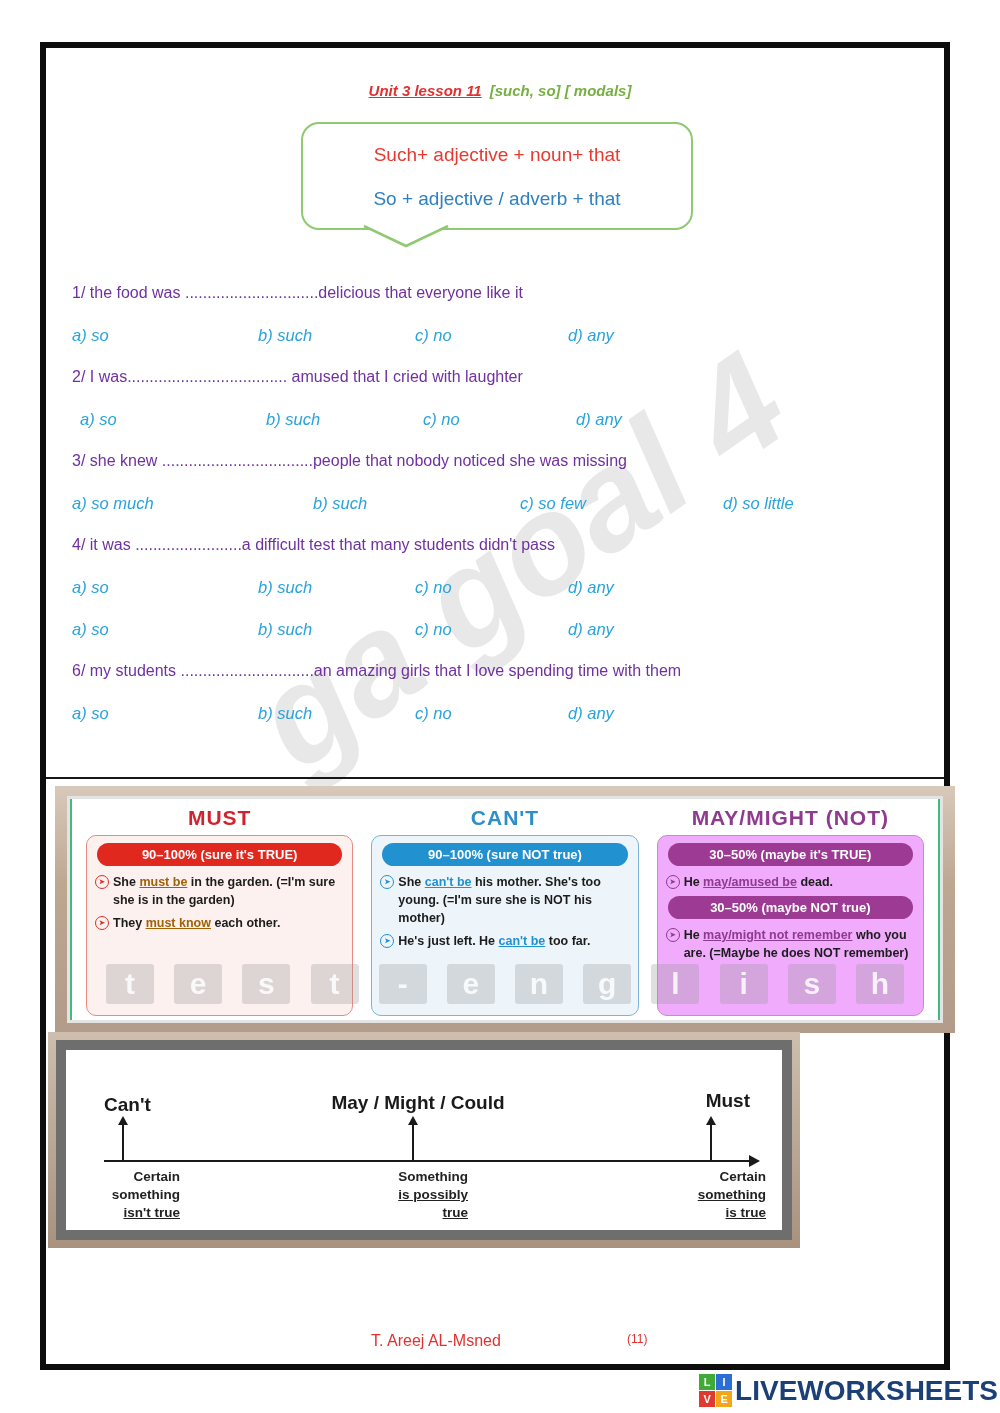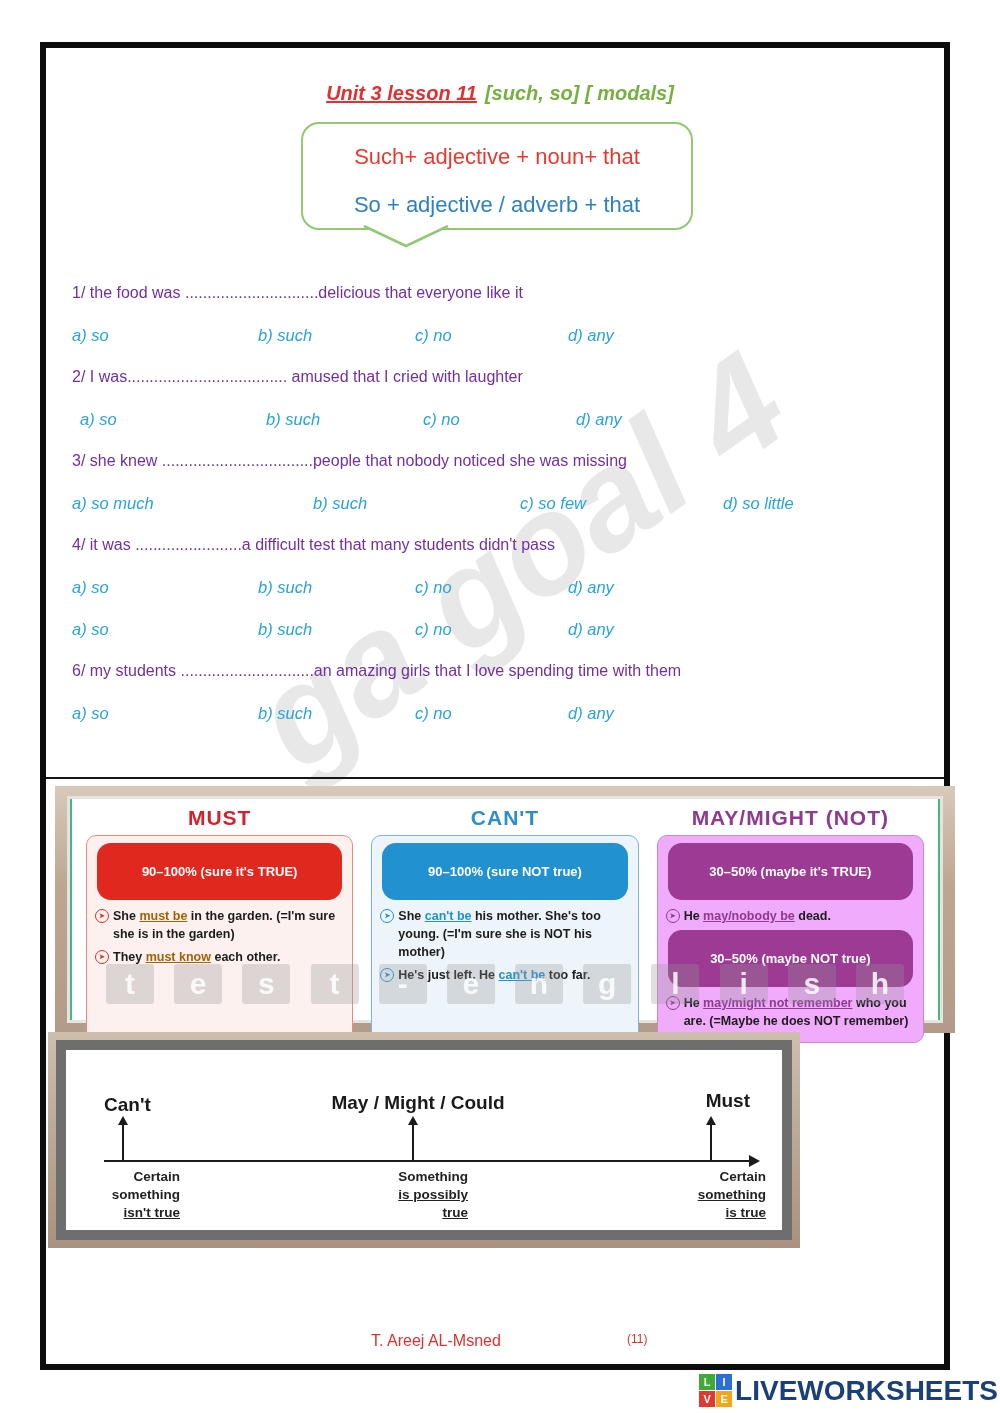--- a/index.html
+++ b/index.html
@@ -5,28 +5,28 @@
   html,body{margin:0;padding:0;background:#fff;}
   #canvas{position:relative;width:1000px;height:1413px;background:#fff;overflow:hidden;
           font-family:"Liberation Sans",sans-serif;}
 
   
   .page-frame{position:absolute;left:40px;top:42px;width:898px;height:1316px;
               border:6px solid #0d0d0d;background:#fff;z-index:0;}
 
   
   .title-row{position:absolute;left:0;top:82px;width:100%;text-align:center;
-             font-size:20px;font-weight:bold;font-style:italic;z-index:2;}
+             font-size:15px;font-weight:bold;font-style:italic;z-index:2;}
   .title-main{color:#e03131;text-decoration:underline;margin-right:8px;}
   .title-tags{color:#76b041;}
 
   
   .formula-bubble{position:absolute;left:301px;top:122px;width:388px;height:104px;
                   border:2.5px solid #8fc971;border-radius:18px;background:#fff;z-index:2;}
-  .formula-line{width:100%;text-align:center;font-size:22px;font-weight:500;}
+  .formula-line{width:100%;text-align:center;font-size:19px;font-weight:500;}
   .formula-line.l1{margin-top:20px;color:#e8392f;}
   .formula-line.l2{margin-top:22px;color:#2e80c0;}
   .bubble-tail{position:absolute;left:58px;bottom:-21px;z-index:3;}
 
   
   .questions{position:absolute;left:72px;top:283px;width:870px;z-index:2;}
   .q-text{height:42px;line-height:20px;font-size:16px;color:#7030a0;}
   .q-opts{height:42px;line-height:20px;display:grid;grid-template-columns:186px 157px 153px auto;
           font-size:16.5px;font-style:italic;color:#29a3dc;}
   .q-opts.wide{grid-template-columns:241px 207px 203px auto;}
@@ -54,21 +54,21 @@
   .modal-col{display:flex;flex-direction:column;min-width:0;}
   .modal-col-title{text-align:center;font-weight:bold;font-size:21px;letter-spacing:1px;margin:3px 0 5px;}
   .must .modal-col-title{color:#cf2430;}
   .cant .modal-col-title{color:#2e8fc8;}
   .may  .modal-col-title{color:#8e3a8e;}
   .modal-card{flex:1;border-radius:10px;padding:7px 8px;border:1.5px solid;box-sizing:border-box;}
   .must .modal-card{background:#fdf1ef;border-color:#e98a80;}
   .cant .modal-card{background:#edf5fa;border-color:#7ab4d8;}
   .may  .modal-card{background:#f0abfc;border-color:#c88cc4;}
   .badge{border-radius:14px;color:#fff;font-weight:bold;font-size:13px;text-align:center;
-         padding:21px 4px;margin:0 2px 7px;}
+         padding:4px 4px;margin:0 2px 7px;}
   .must .badge{background:#e0281e;}
   .cant .badge{background:#2191d0;}
   .may  .badge{background:#9c3a94;}
   .card-item{position:relative;font-size:12.5px;font-weight:bold;color:#1c1c1c;
              line-height:1.45;margin-bottom:5px;padding-left:18px;}
   .bullet-icon{position:absolute;left:0;top:2px;width:12px;height:12px;border-radius:50%;
                border:1.5px solid;font-size:7px;line-height:12px;text-align:center;box-sizing:content-box;}
   .must .bullet-icon{color:#d93025;border-color:#d93025;}
   .cant .bullet-icon{color:#2191d0;border-color:#2191d0;}
   .may  .bullet-icon{color:#8e3a8e;border-color:#8e3a8e;}
@@ -218,21 +218,21 @@
               <span class="bullet-icon">➤</span><span>He's just left. He </span><span class="kw">can't be</span><span> too far.</span>
             </div>
           </div>
         </div>
 
         <div class="modal-col may">
           <div class="modal-col-title">MAY/MIGHT (NOT)</div>
           <div class="modal-card">
             <div class="badge">30–50% (maybe it's TRUE)</div>
             <div class="card-item">
-              <span class="bullet-icon">➤</span><span>He </span><span class="kw">may/nobody be</span><span> dead.</span>
+              <span class="bullet-icon">➤</span><span>He </span><span class="kw">may/amused be</span><span> dead.</span>
             </div>
             <div class="badge">30–50% (maybe NOT true)</div>
             <div class="card-item">
               <span class="bullet-icon">➤</span><span>He </span><span class="kw">may/might not remember</span><span> who you are. (=Maybe he does NOT remember)</span>
             </div>
           </div>
         </div>
 
         <div class="panel-watermark">
           <span class="wm-tile">t</span>

